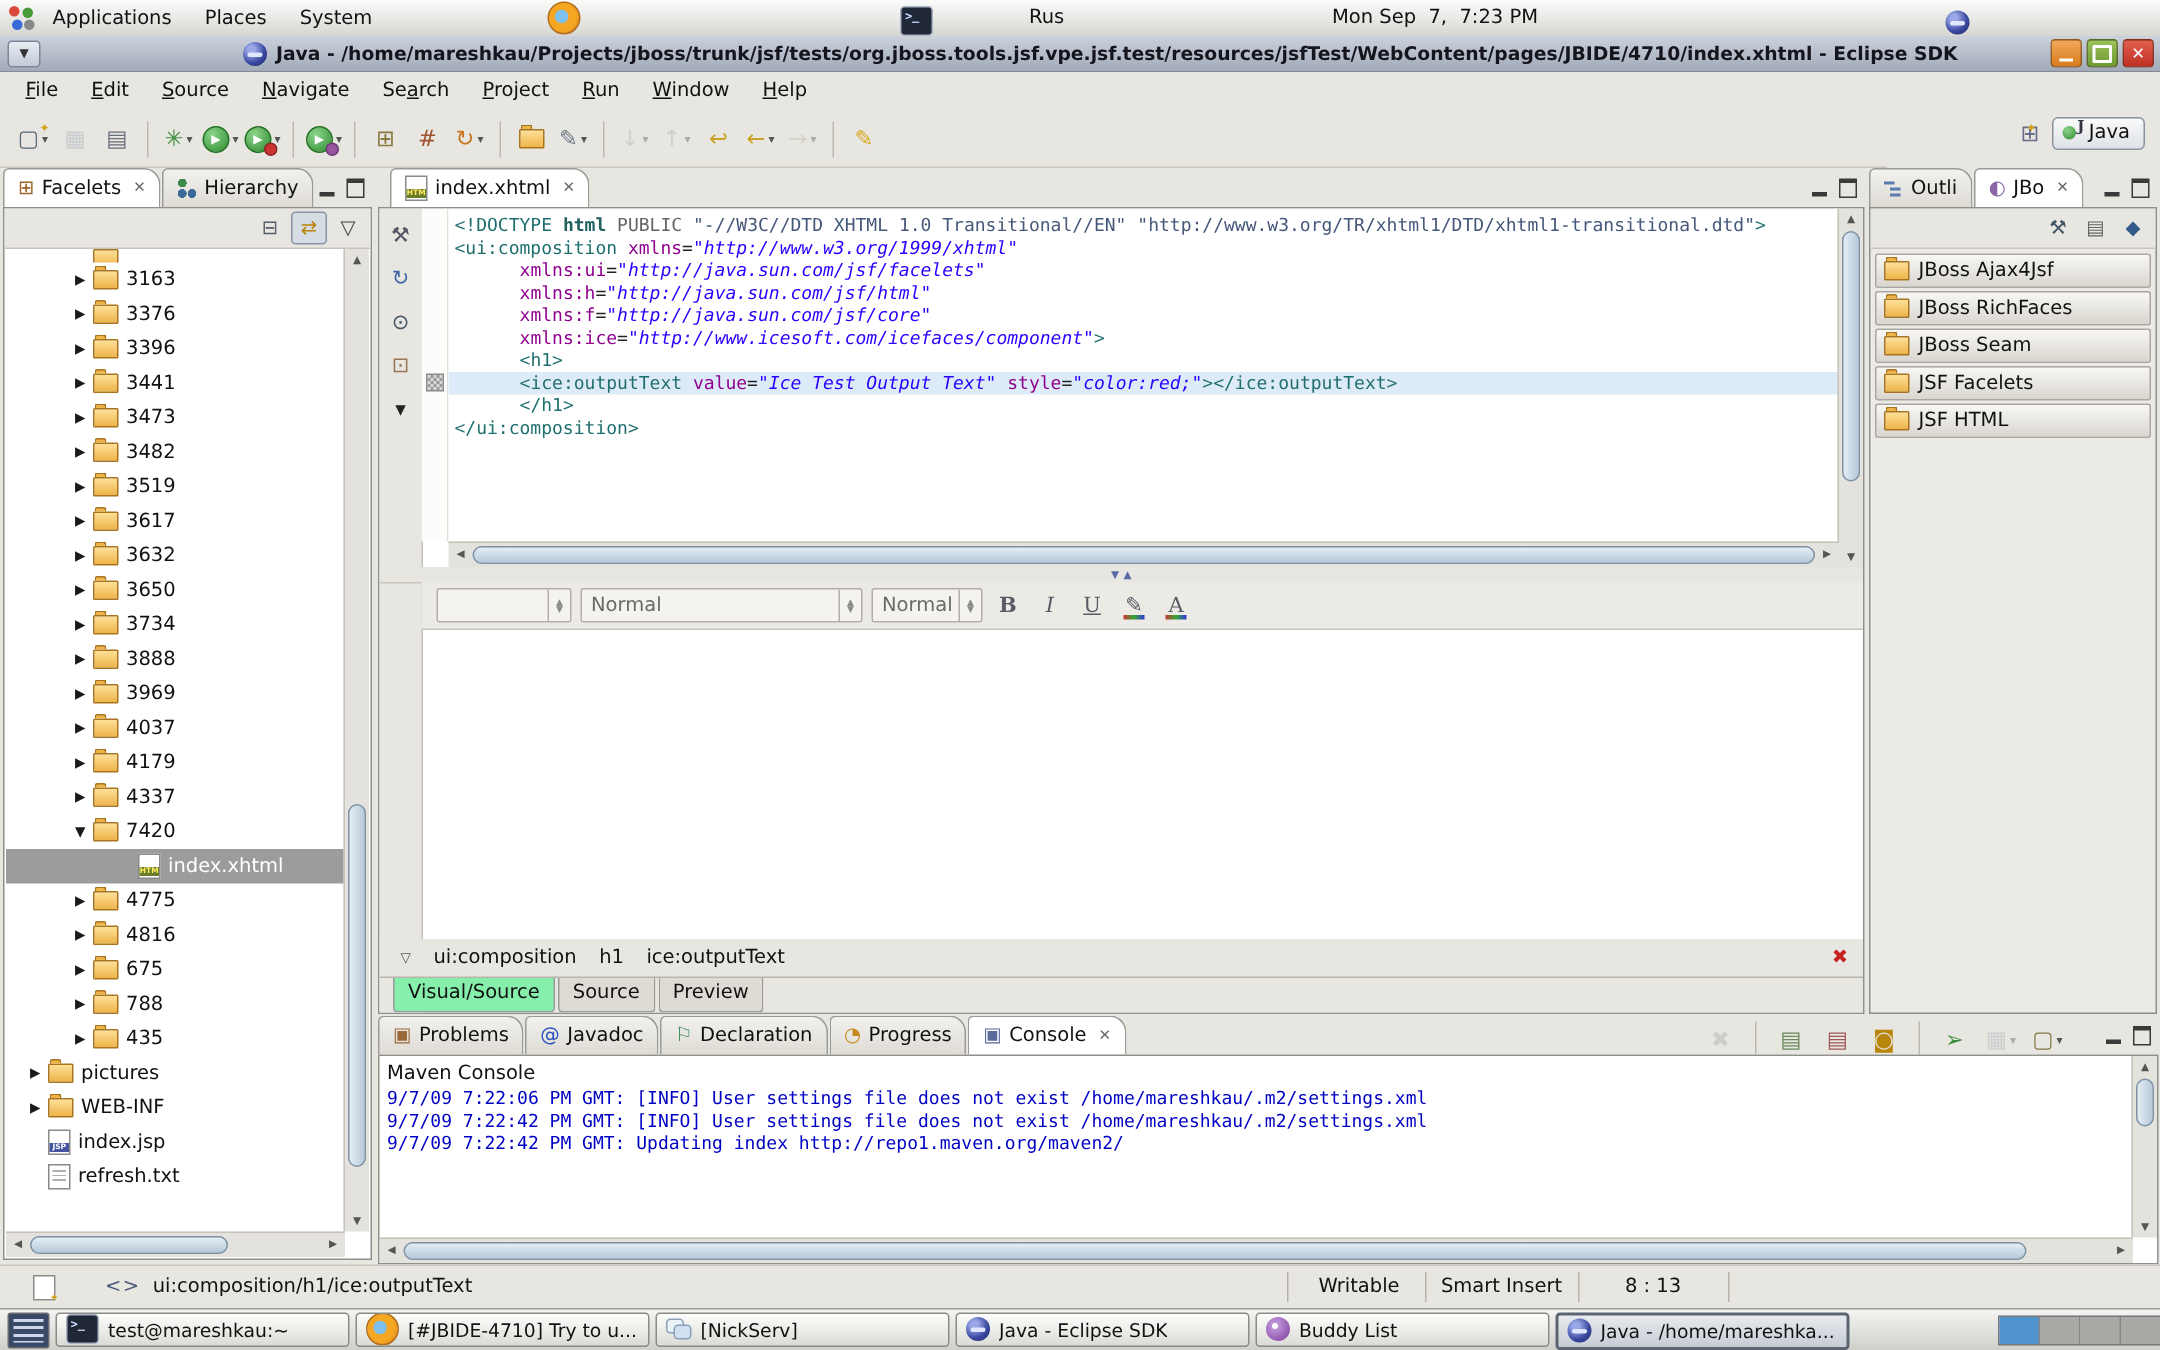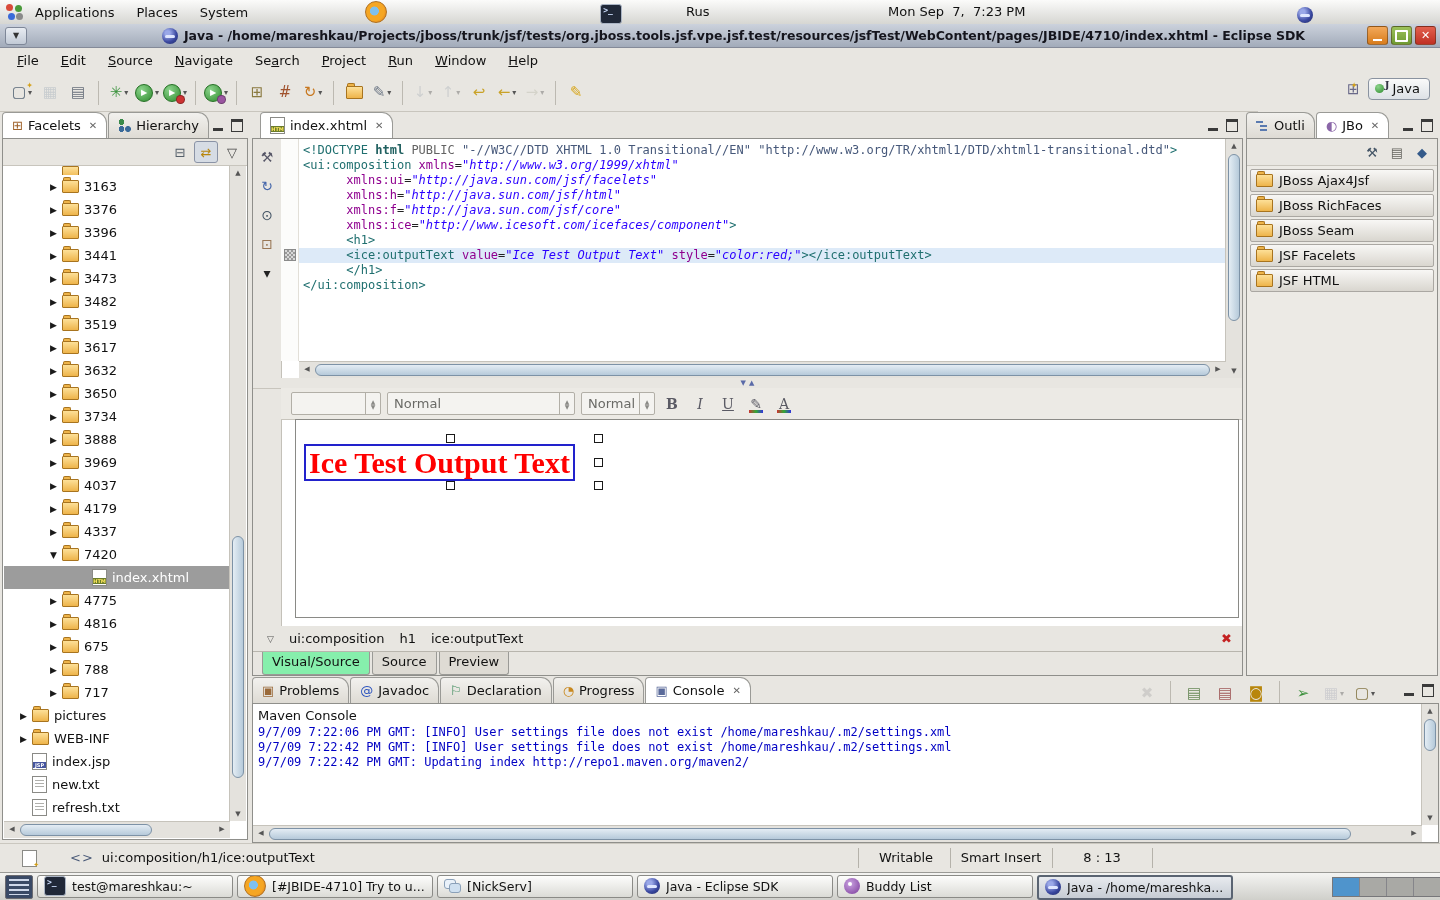--- a/index.html
+++ b/index.html
@@ -491,45 +491,39 @@
           <div class="tree-row">
             <span style="display: inline-block; width: 43px; flex: 0 0 auto;"></span>
             <span class="tarrow">▶</span>
             <span class="ticon folder"></span>
             <span>788</span>
           </div>
           <div class="tree-row">
             <span style="display: inline-block; width: 43px; flex: 0 0 auto;"></span>
             <span class="tarrow">▶</span>
             <span class="ticon folder"></span>
-            <span>717</span>
+            <span>435</span>
           </div>
           <div class="tree-row">
             <span style="display: inline-block; width: 13px; flex: 0 0 auto;"></span>
             <span class="tarrow">▶</span>
             <span class="ticon folder"></span>
             <span>pictures</span>
           </div>
           <div class="tree-row">
             <span style="display: inline-block; width: 13px; flex: 0 0 auto;"></span>
             <span class="tarrow">▶</span>
             <span class="ticon folder"></span>
             <span>WEB-INF</span>
           </div>
           <div class="tree-row">
             <span style="display: inline-block; width: 13px; flex: 0 0 auto;"></span>
             <span class="tarrow"></span>
             <span class="ticon ficon jsp"></span>
             <span>index.jsp</span>
-          </div>
-          <div class="tree-row">
-            <span style="display: inline-block; width: 13px; flex: 0 0 auto;"></span>
-            <span class="tarrow"></span>
-            <span class="ticon ficon txt"></span>
-            <span>new.txt</span>
           </div>
           <div class="tree-row">
             <span style="display: inline-block; width: 13px; flex: 0 0 auto;"></span>
             <span class="tarrow"></span>
             <span class="ticon ficon txt"></span>
             <span>refresh.txt</span>
           </div>
         </div>
       <div class="scroll-v" style="top:27px;bottom:18px;right:1px">
         <span class="sarr" style="top:0">▲</span>
@@ -593,28 +587,20 @@
         </div>
         <div class="combo" style="width:72px">
           <span class="cval">Normal</span>
           <span class="spin">▲<br>▼</span>
         </div>
         <span class="fmt-btn" style="font-weight:bold">B</span>
         <span class="fmt-btn" style="font-style:italic">I</span>
         <span class="fmt-btn" style="text-decoration:underline">U</span>
         <span class="fmt-btn">✎<span class="colorbar"></span></span>
         <span class="fmt-btn">A<span class="colorbar"></span></span>
-      </div>
-      <div id="visual-canvas">
-        <div id="sel-box">Ice Test Output Text</div>
-        <span class="handle" style="left:150px;top:14px"></span>
-        <span class="handle" style="left:298px;top:14px"></span>
-        <span class="handle" style="left:298px;top:38px"></span>
-        <span class="handle" style="left:150px;top:61px"></span>
-        <span class="handle" style="left:298px;top:61px"></span>
       </div>
       <div id="crumbs">
         <span style="font-size:9px;color:#555">▽</span>
         <span id="crumb-items" style="display:flex;gap:15px">
             <span>ui:composition</span>
             <span>h1</span>
             <span>ice:outputText</span>
           </span>
         <span id="crumb-close">✖</span>
       </div>

